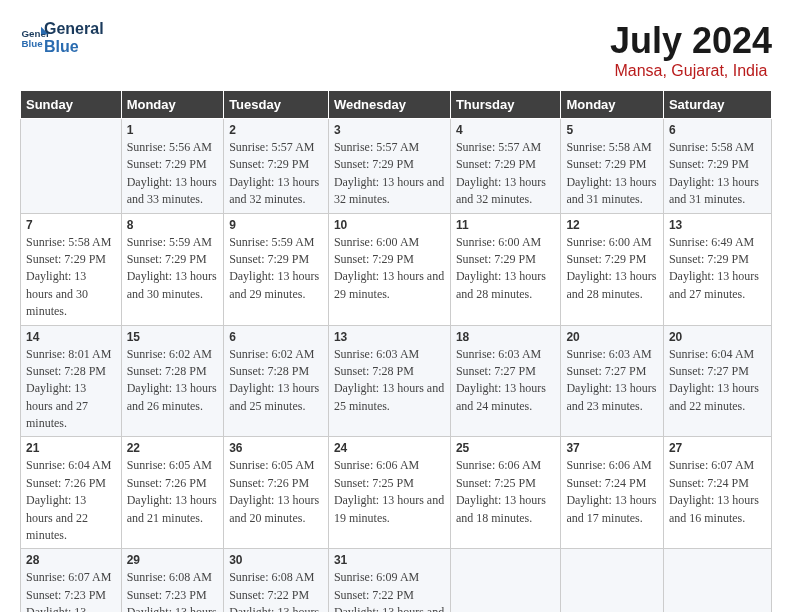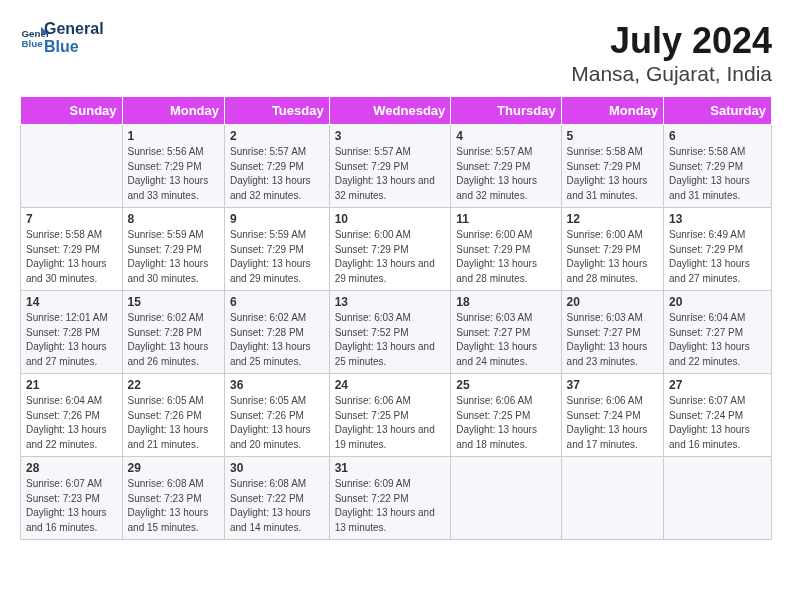--- a/index.html
+++ b/index.html
@@ -19,40 +19,40 @@
     .logo {
       display: flex;
       align-items: center;
       gap: 4px;
     }
     .logo-icon {
       width: 30px;
       height: 30px;
     }
     .title-area {
-      text-align: right;
+      text-align: center;
     }
     .main-title {
       font-size: 36px;
       font-weight: bold;
       color: #1a1a1a;
     }
     .subtitle {
-      font-size: 21px;
-      color: #404040;
+      font-size: 16px;
+      color: #b91c1c;
     }
     table {
       width: 100%;
       border-collapse: collapse;
       font-size: 11px;
     }
     thead tr th {
-      background-color: #d946ef;
+      background-color: #404040;
       color: #fff;
-      text-align: right;
+      text-align: left;
       padding: 6px 5px;
       font-size: 13px;
       font-weight: bold;
       border: 1px solid #fff;
     }
     tbody tr td {
       border: 1px solid #ccc;
       padding: 4px 5px;
       vertical-align: top;
       color: #333;
@@ -65,23 +65,24 @@
     tbody tr:nth-child(even) td {
       background-color: #ffffff;
     }
     .day-num {
       font-weight: bold;
       font-size: 12px;
       display: block;
       margin-bottom: 2px;
     }
     .day-info {
-      font-size: 10px;
+      font-size: 12px;
       line-height: 1.45;
       color: #444;
+      font-family: Liberation Serif, serif;
     }
   </style>
 </head>
 <body>
 
 <div class="header-area">
   <div class="logo">
     <svg class="logo-icon" viewBox="0 0 40 40">
       <text x="2" y="18" font-size="13" font-weight="bold" fill="#1a3a5c">General</text>
       <text x="2" y="32" font-size="13" font-weight="bold" fill="#2b6cb0">Blue</text>
@@ -203,21 +204,21 @@
           <span class="day-num">13</span>
           <div class="day-info">Sunrise: 6:49 AM
 Sunset: 7:29 PM
 Daylight: 13 hours
 and 27 minutes.</div>
         </td>
       </tr>
       <tr>
         <td>
           <span class="day-num">14</span>
-          <div class="day-info">Sunrise: 12:01 AM
+          <div class="day-info">Sunrise: 8:01 AM
 Sunset: 7:28 PM
 Daylight: 13 hours
 and 27 minutes.</div>
         </td>
         <td>
           <span class="day-num">15</span>
           <div class="day-info">Sunrise: 6:02 AM
 Sunset: 7:28 PM
 Daylight: 13 hours
 and 26 minutes.</div>
@@ -225,21 +226,21 @@
         <td>
           <span class="day-num">6</span>
           <div class="day-info">Sunrise: 6:02 AM
 Sunset: 7:28 PM
 Daylight: 13 hours
 and 25 minutes.</div>
         </td>
         <td>
           <span class="day-num">13</span>
           <div class="day-info">Sunrise: 6:03 AM
-Sunset: 7:52 PM
+Sunset: 7:28 PM
 Daylight: 13 hours
 and 25 minutes.</div>
         </td>
         <td>
           <span class="day-num">18</span>
           <div class="day-info">Sunrise: 6:03 AM
 Sunset: 7:27 PM
 Daylight: 13 hours
 and 24 minutes.</div>
         </td>

